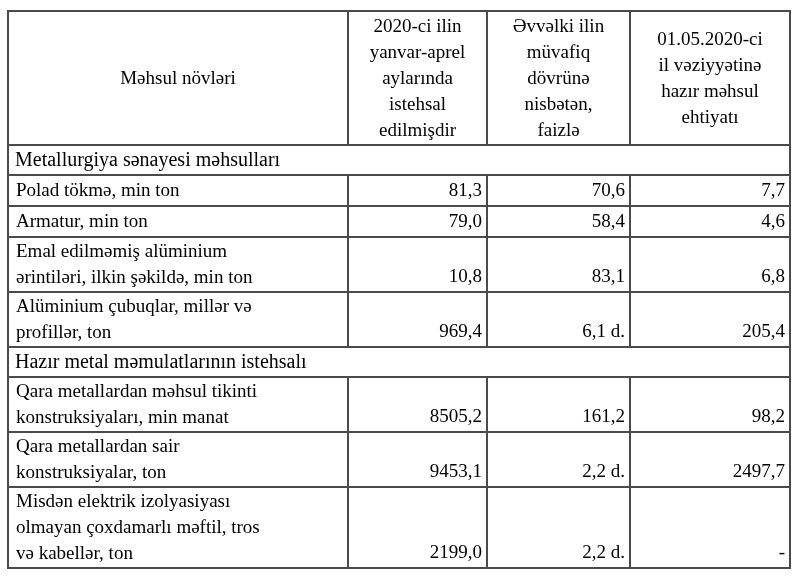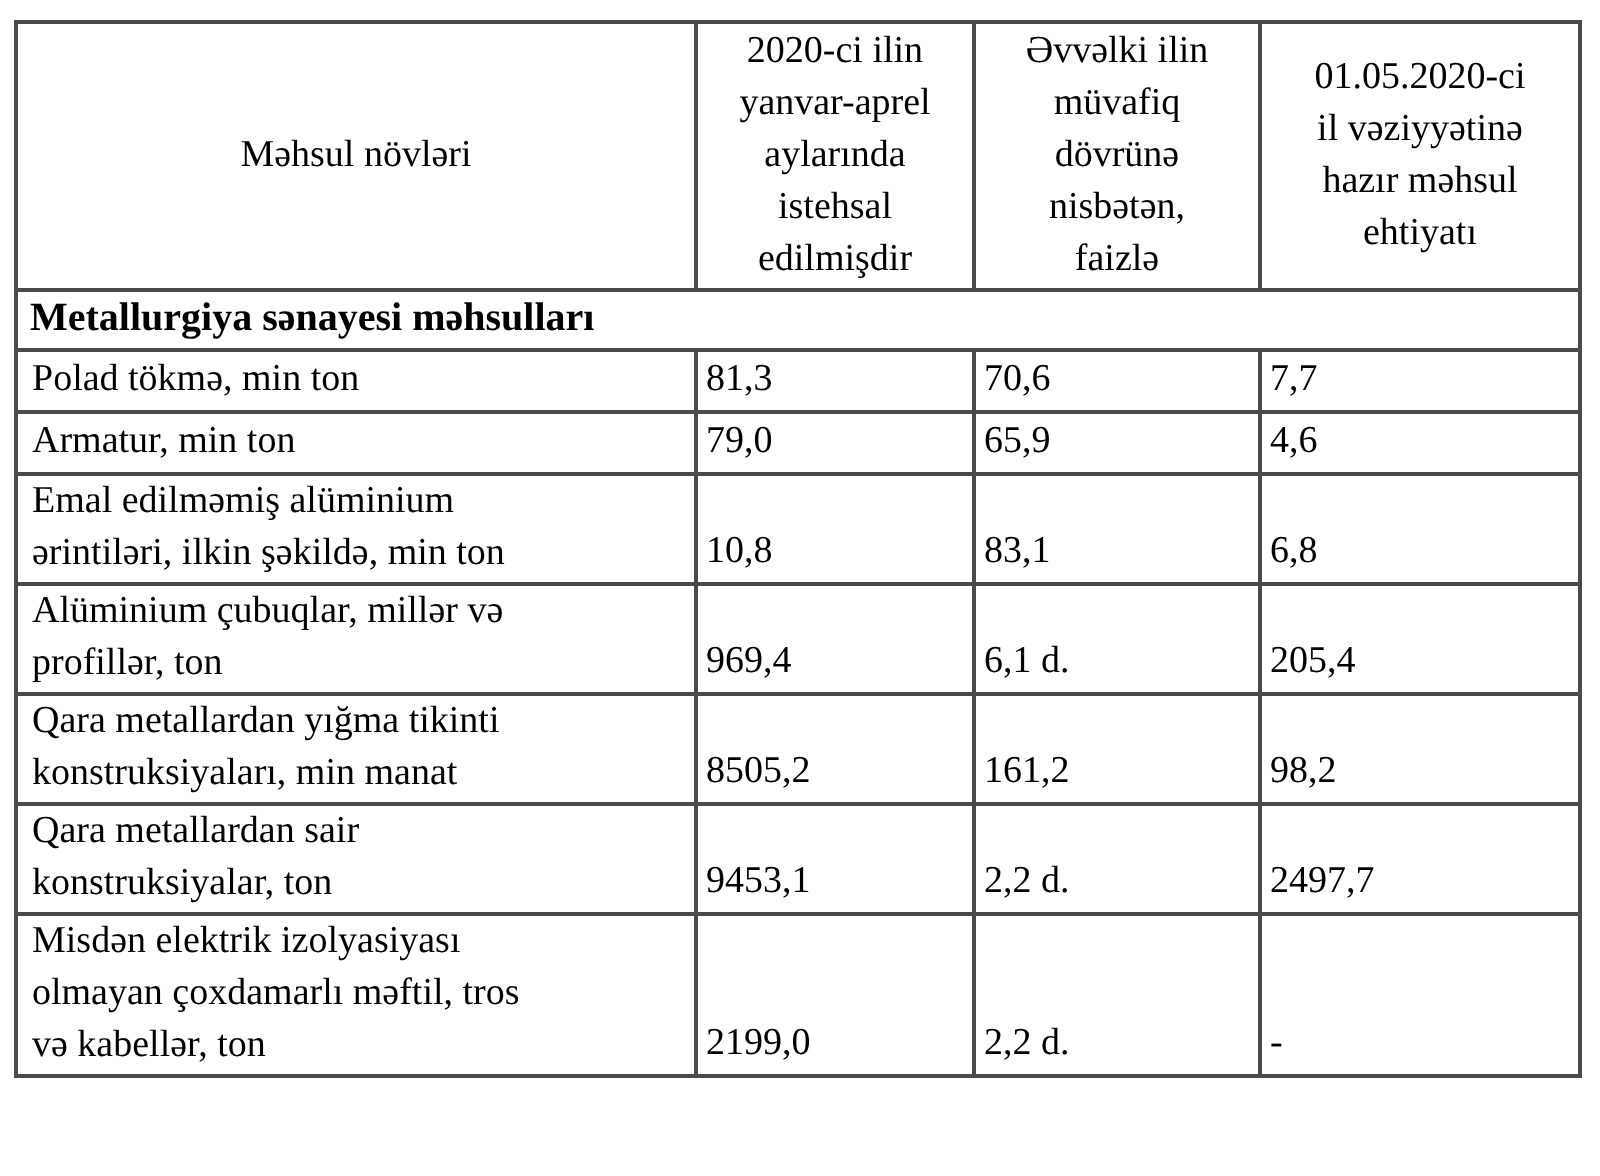--- a/index.html
+++ b/index.html
@@ -38,34 +38,34 @@
   tr.section-row { height: 28px; }
 
   th.col-head {
     font-weight: normal;
     text-align: center;
     vertical-align: middle;
     white-space: pre-wrap;
     padding: 1px 2px;
   }
   td.section-title {
-    font-weight: bold;
+    font-weight: normal;
     font-size: 20px;
     text-align: left;
     vertical-align: middle;
     padding: 0 6px 2px 6px;
   }
   td.name {
     text-align: left;
     vertical-align: middle;
     white-space: pre-wrap;
     padding: 0 4px 1px 7px;
   }
   td.num {
-    text-align: left;
+    text-align: right;
     vertical-align: bottom;
     padding: 1px 4px 2px 4px;
   }
 </style>
 </head>
 <body>
 
 <div class="page">
   <table class="stat-table">
     <colgroup>
@@ -101,44 +101,47 @@
       <tr class="single">
         <td class="name">Polad tökmə, min ton</td>
         <td class="num">81,3</td>
         <td class="num">70,6</td>
         <td class="num">7,7</td>
       </tr>
 
       <tr class="single">
         <td class="name">Armatur, min ton</td>
         <td class="num">79,0</td>
-        <td class="num">65,9</td>
+        <td class="num">58,4</td>
         <td class="num">4,6</td>
       </tr>
 
 
       <tr class="double">
         <td class="name">Emal edilməmiş alüminium
 ərintiləri, ilkin şəkildə, min ton</td>
         <td class="num">10,8</td>
         <td class="num">83,1</td>
         <td class="num">6,8</td>
       </tr>
 
       <tr class="double">
         <td class="name">Alüminium çubuqlar, millər və
 profillər, ton</td>
         <td class="num">969,4</td>
         <td class="num">6,1 d.</td>
         <td class="num">205,4</td>
       </tr>
 
+      <tr class="section-row">
+        <td class="section-title" colspan="4">Hazır metal məmulatlarının istehsalı</td>
+      </tr>
 
       <tr class="double">
-        <td class="name">Qara metallardan yığma tikinti
+        <td class="name">Qara metallardan məhsul tikinti
 konstruksiyaları, min manat</td>
         <td class="num">8505,2</td>
         <td class="num">161,2</td>
         <td class="num">98,2</td>
       </tr>
 
       <tr class="double">
         <td class="name">Qara metallardan sair
 konstruksiyalar, ton</td>
         <td class="num">9453,1</td>

